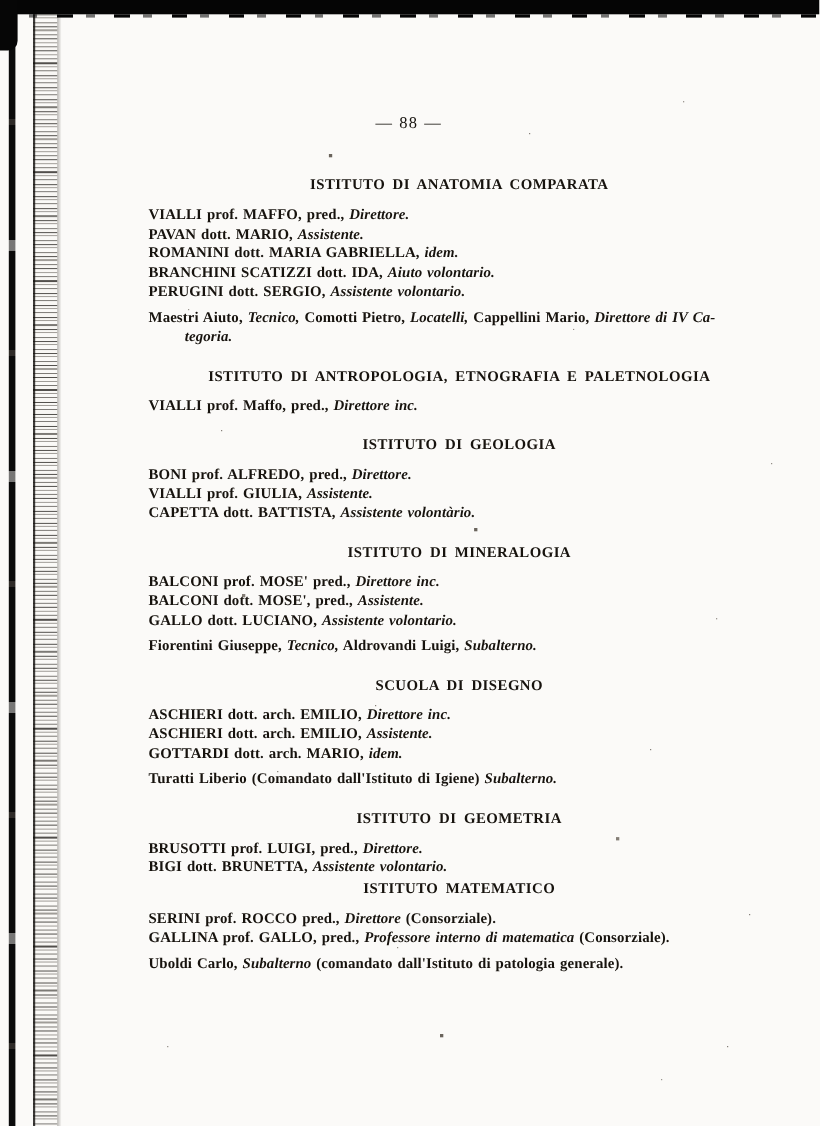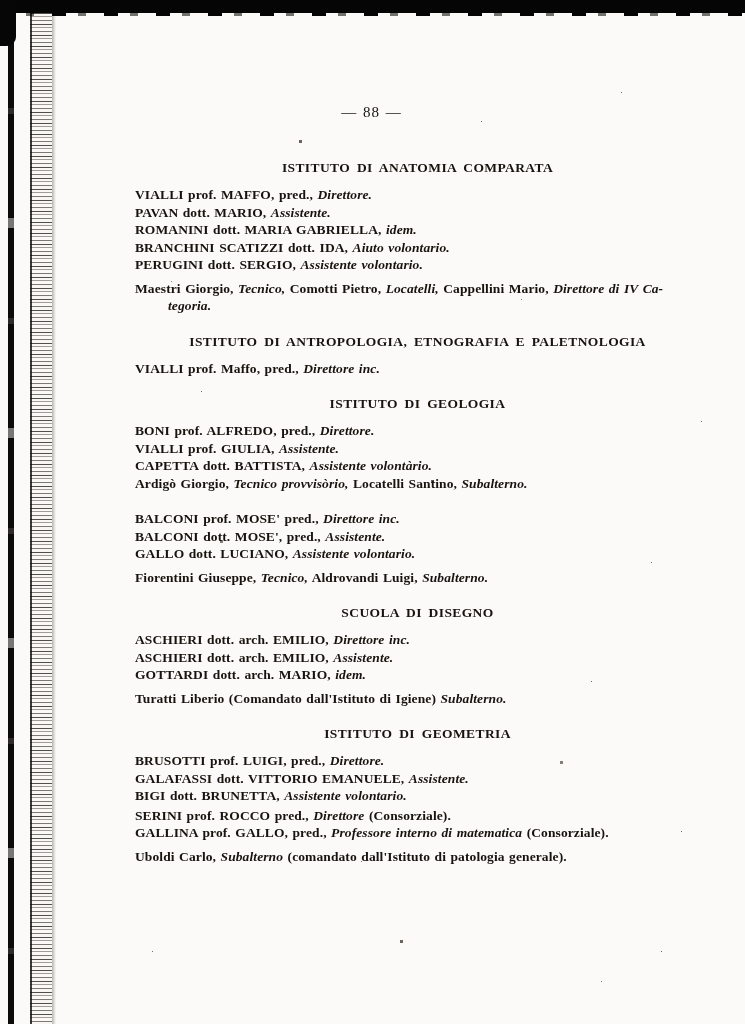--- a/index.html
+++ b/index.html
@@ -83,52 +83,52 @@
 <div class="content">
   <div class="page-number">— 88 —</div>
   <div class="sections">
       <section class="section">
         <h2 class="section-title">ISTITUTO DI ANATOMIA COMPARATA</h2>
         <p class="line entry"><span>VIALLI prof. MAFFO, pred., </span><i>Direttore.</i></p>
         <p class="line entry"><span>PAVAN dott. MARIO, </span><i>Assistente.</i></p>
         <p class="line entry"><span>ROMANINI dott. MARIA GABRIELLA, </span><i>idem.</i></p>
         <p class="line entry"><span>BRANCHINI SCATIZZI dott. IDA, </span><i>Aiuto volontario.</i></p>
         <p class="line entry"><span>PERUGINI dott. SERGIO, </span><i>Assistente volontario.</i></p>
-        <p class="line note"><span>Maestri Giorgio, </span><i>Tecnico,</i><span> Comotti Pietro, </span><i>Locatelli,</i><span> Cappellini Mario, </span><i>Direttore di IV Ca-</i></p>
+        <p class="line note"><span>Maestri Aiuto, </span><i>Tecnico,</i><span> Comotti Pietro, </span><i>Locatelli,</i><span> Cappellini Mario, </span><i>Direttore di IV Ca-</i></p>
         <p class="line cont"><i>tegoria.</i></p>
       </section>
       <section class="section">
         <h2 class="section-title">ISTITUTO DI ANTROPOLOGIA, ETNOGRAFIA E PALETNOLOGIA</h2>
         <p class="line entry"><span>VIALLI prof. Maffo, pred., </span><i>Direttore inc.</i></p>
       </section>
       <section class="section">
         <h2 class="section-title">ISTITUTO DI GEOLOGIA</h2>
         <p class="line entry"><span>BONI prof. ALFREDO, pred., </span><i>Direttore.</i></p>
         <p class="line entry"><span>VIALLI prof. GIULIA, </span><i>Assistente.</i></p>
         <p class="line entry"><span>CAPETTA dott. BATTISTA, </span><i>Assistente volontàrio.</i></p>
-        <p class="line entry"><span>Ardigò Giorgio, </span><i>Tecnico provvisòrio,</i><span> Locatelli Santino, </span><i>Subalterno.</i></p>
       </section>
       <section class="section">
+        <h2 class="section-title">ISTITUTO DI MINERALOGIA</h2>
         <p class="line entry"><span>BALCONI prof. MOSE' pred., </span><i>Direttore inc.</i></p>
         <p class="line entry"><span>BALCONI dott. MOSE', pred., </span><i>Assistente.</i></p>
         <p class="line entry"><span>GALLO dott. LUCIANO, </span><i>Assistente volontario.</i></p>
         <p class="line note"><span>Fiorentini Giuseppe, </span><i>Tecnico,</i><span> Aldrovandi Luigi, </span><i>Subalterno.</i></p>
       </section>
       <section class="section">
         <h2 class="section-title">SCUOLA DI DISEGNO</h2>
         <p class="line entry"><span>ASCHIERI dott. arch. EMILIO, </span><i>Direttore inc.</i></p>
         <p class="line entry"><span>ASCHIERI dott. arch. EMILIO, </span><i>Assistente.</i></p>
         <p class="line entry"><span>GOTTARDI dott. arch. MARIO, </span><i>idem.</i></p>
         <p class="line note"><span>Turatti Liberio (Comandato dall'Istituto di Igiene) </span><i>Subalterno.</i></p>
       </section>
       <section class="section">
         <h2 class="section-title">ISTITUTO DI GEOMETRIA</h2>
         <p class="line entry"><span>BRUSOTTI prof. LUIGI, pred., </span><i>Direttore.</i></p>
-        <p class="line entry"><span>GALAFASSI dott. VITTORIO EMANUELE, </span><i>Assistente.</i></p>
         <p class="line entry"><span>BIGI dott. BRUNETTA, </span><i>Assistente volontario.</i></p>
       </section>
       <section class="section">
+        <h2 class="section-title">ISTITUTO MATEMATICO</h2>
         <p class="line entry"><span>SERINI prof. ROCCO pred., </span><i>Direttore</i><span> (Consorziale).</span></p>
         <p class="line entry"><span>GALLINA prof. GALLO, pred., </span><i>Professore interno di matematica</i><span> (Consorziale).</span></p>
         <p class="line note"><span>Uboldi Carlo, </span><i>Subalterno</i><span> (comandato dall'Istituto di patologia generale).</span></p>
       </section>
     </div>
 </div>
 
 </body></html>

